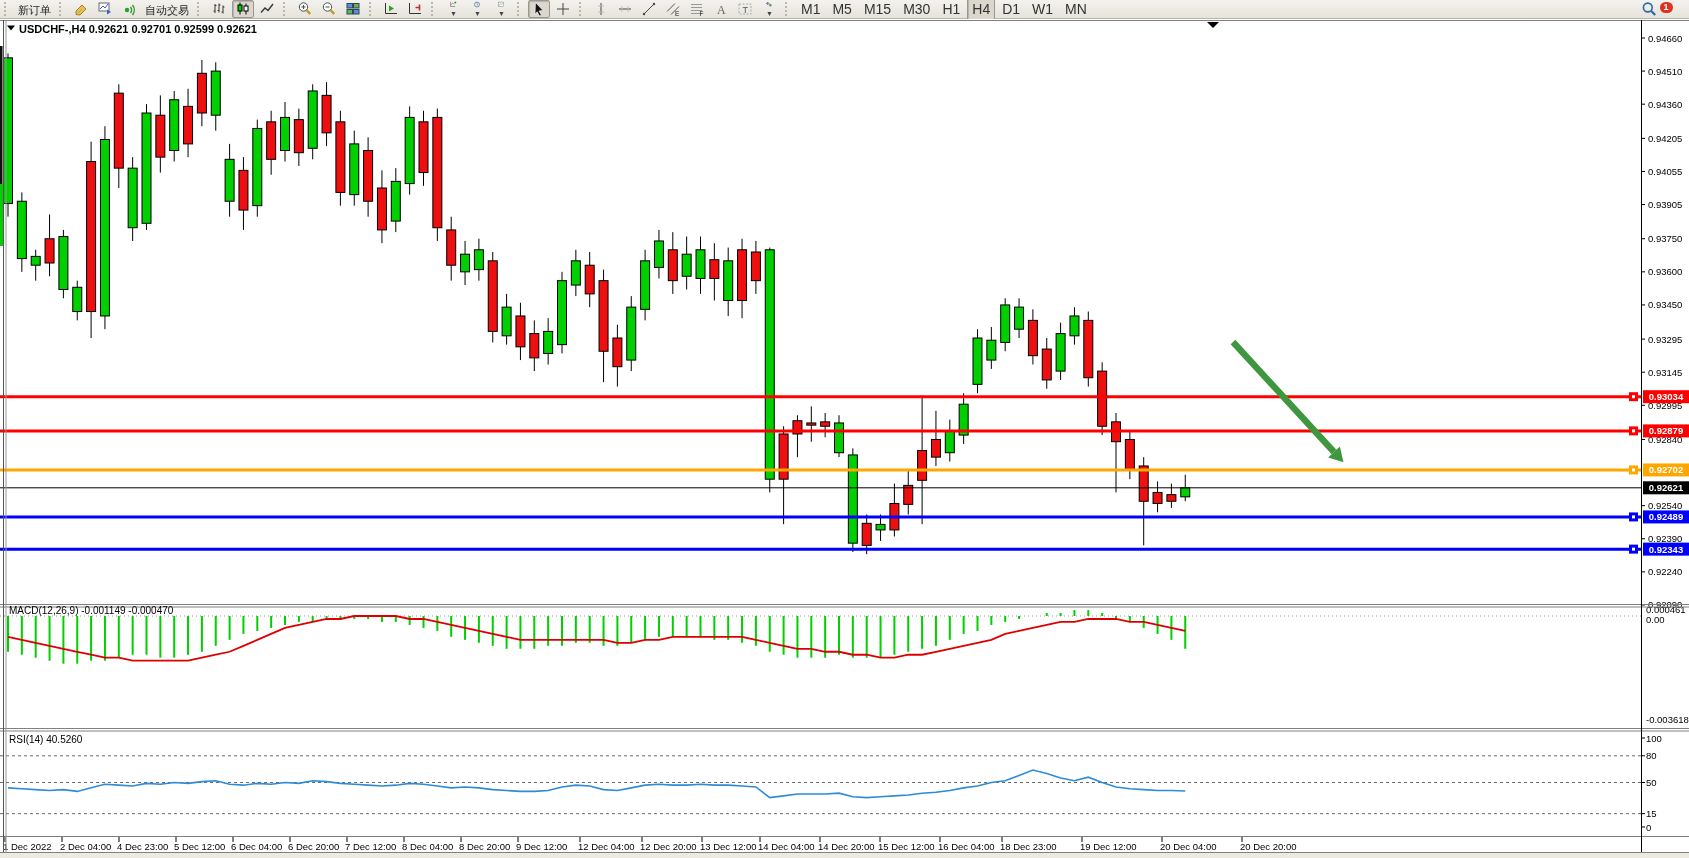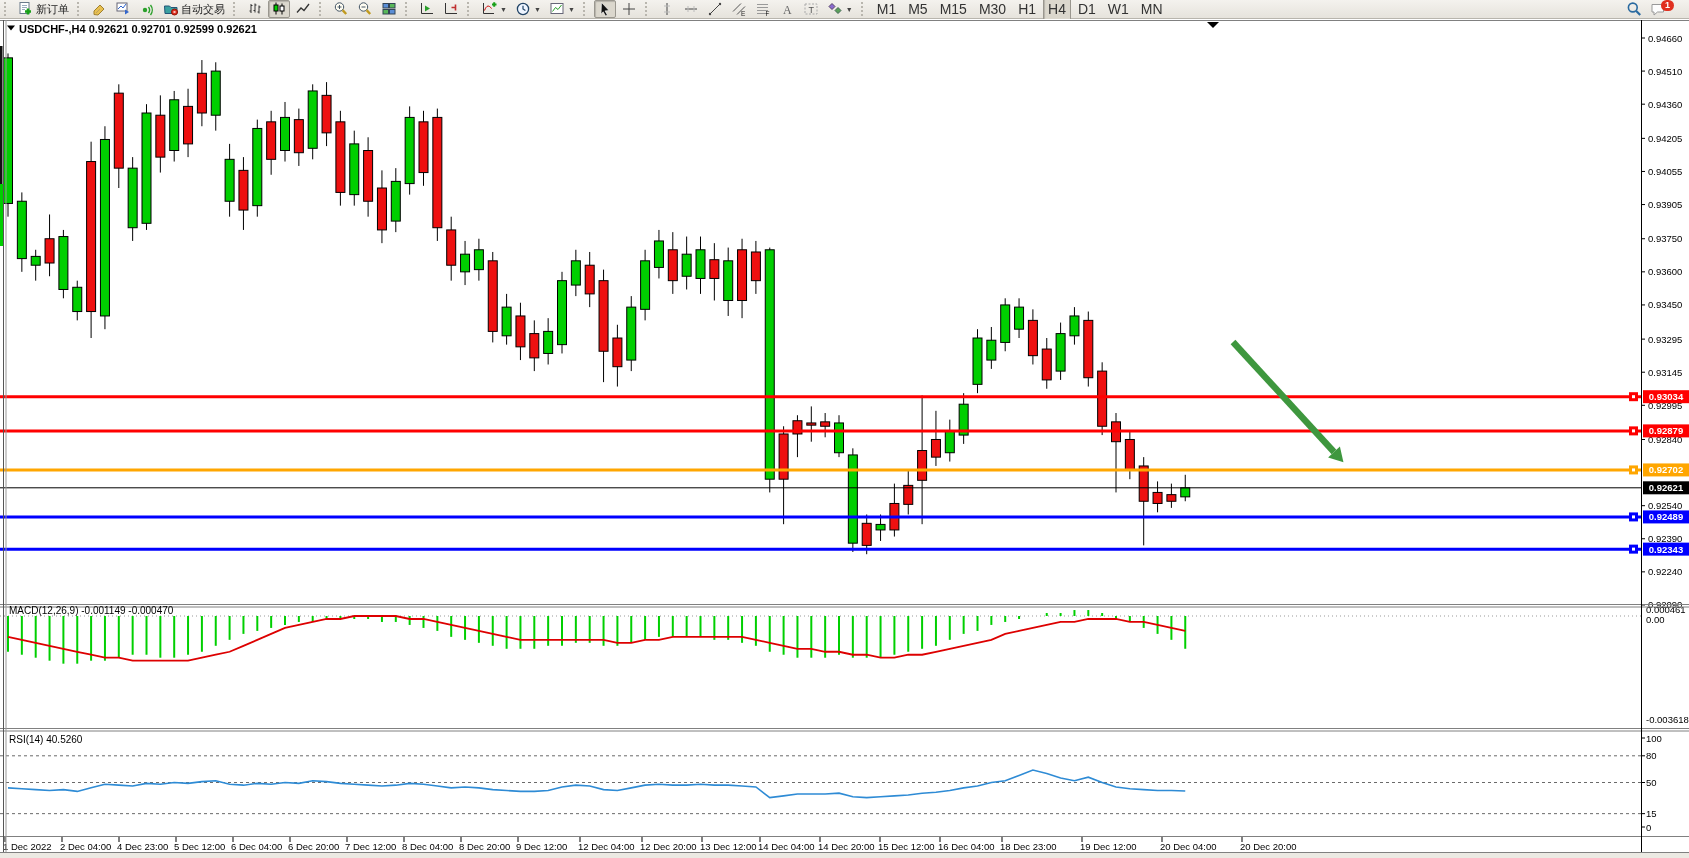--- a/index.html
+++ b/index.html
@@ -1,21 +1,21 @@
 <!DOCTYPE html>
 <html><head>
 <meta charset="utf-8">
 <style>
   html,body{margin:0;padding:0;width:1689px;height:858px;overflow:hidden;
     background:#ECEAE3;font-family:"Liberation Sans",sans-serif;}
   .toolbar{height:18px;display:flex;align-items:center;background:linear-gradient(#f4f2ee,#e6e3dc);
     border-bottom:1px solid #b8b5ad;font-size:11px;color:#222;white-space:nowrap;}
   .grip{width:5px;height:14px;border-left:2px dotted #b9b6ae;margin:0 3px 0 4px;}
   .tbtn{display:inline-flex;align-items:center;height:16px;padding:0 2px;margin:0 1px;
-    border:1px solid transparent;border-radius:2px;gap:2px;}
+    border:1px solid transparent;border-radius:2px;gap:2px;flex-direction:column;}
   .tbtn.active{border:1px solid #9a978f;background:#dbd7cd;box-shadow:inset 1px 1px 1px #b5b2aa;}
   .tbtn .cap{font-size:11px;}
   .tbtn .dd{font-size:7px;color:#444;margin-left:1px;}
   .tf{padding:12px 4px;font-size:14px;color:#333;}
   .tb-right{margin-left:auto;display:flex;align-items:center;margin-right:4px;}
   .badge{position:relative;top:-4px;left:-7px;background:#e03020;color:#fff;font-size:9px;
     font-weight:bold;border-radius:7px;min-width:11px;height:11px;line-height:11px;
     text-align:center;display:inline-block;padding:0 1px;}
   svg{display:block;}
   .axtxt{font:9.5px "Liberation Sans",sans-serif;fill:#000;}

